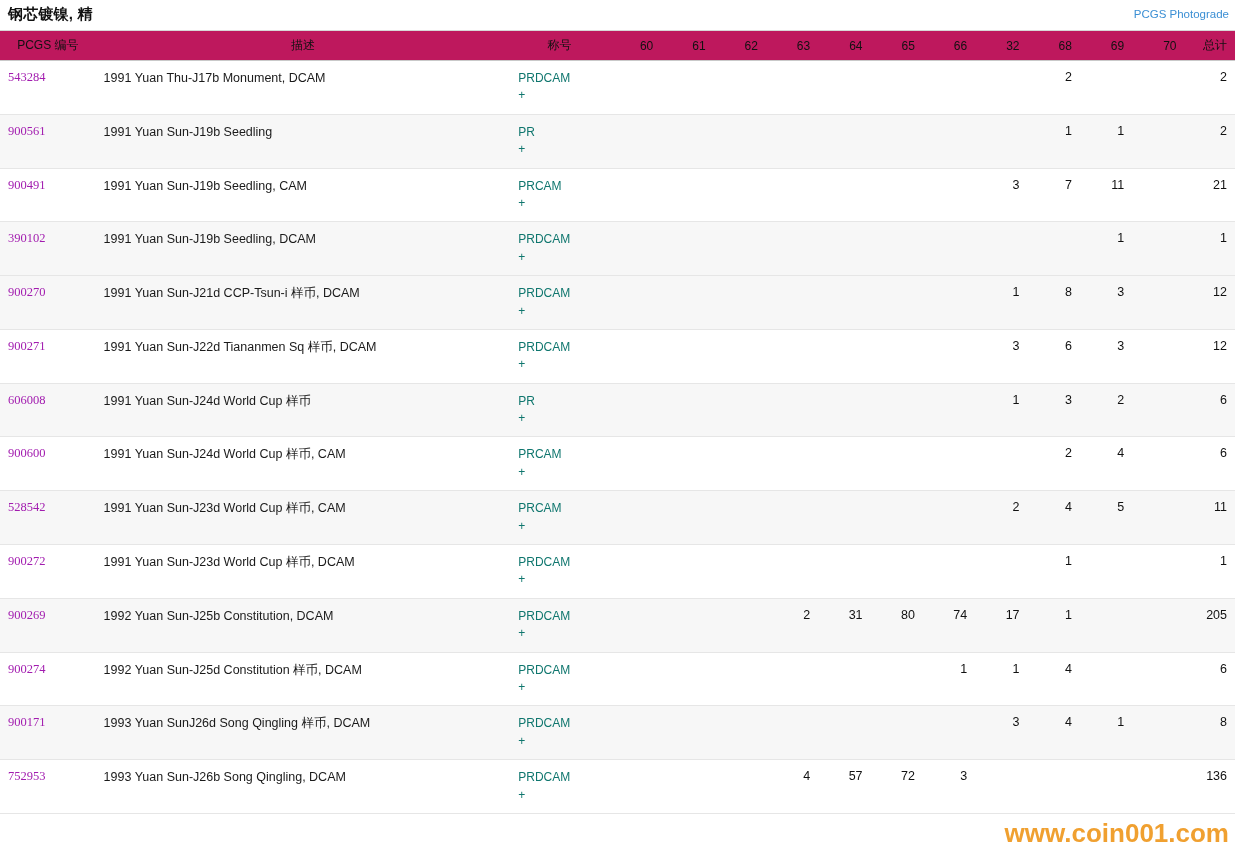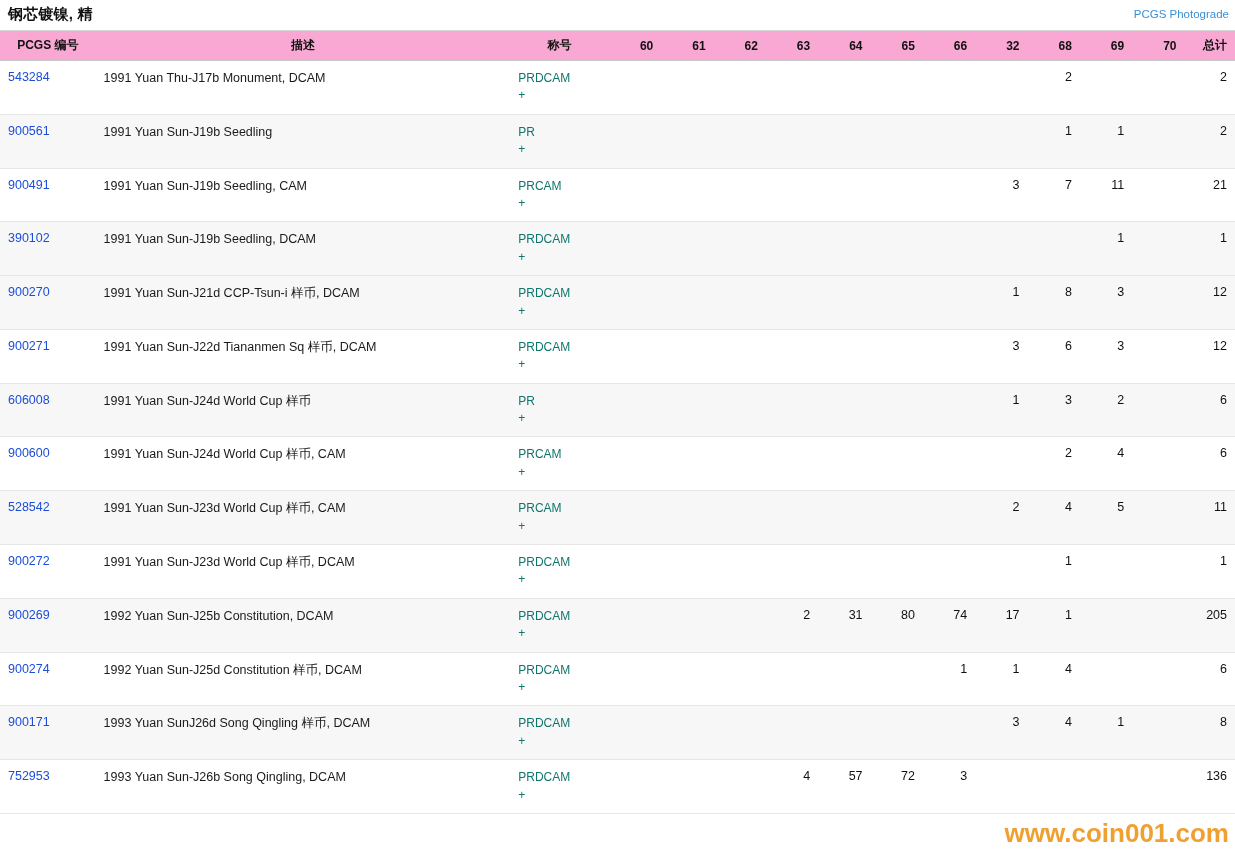--- a/index.html
+++ b/index.html
@@ -38,46 +38,47 @@
     text-decoration: none;
   }
   table.grade-table {
     width: 1235px;
     border-collapse: collapse;
     table-layout: fixed;
     font-size: 12px;
   }
   table.grade-table th {
     font-size: 12px;
-    font-weight: bold;
+    font-weight: normal;
     color: #111;
     border-top: 1px solid #d7d7d7;
     border-bottom: 1px solid #c9c9c9;
     padding: 6px 8px;
-    background: #f9a8d4;
+    background: #be185d;
     vertical-align: middle;
     white-space: nowrap;
   }
   table.grade-table th.num, table.grade-table td.num {
     text-align: right;
   }
   table.grade-table td {
     border-bottom: 1px solid #e6e6e6;
     padding: 9px 8px;
     vertical-align: top;
     height: 50px;
   }
   tr.row-even td { background: #ffffff; }
   tr.row-odd td { background: #f7f7f7; }
 
   td.cert { }
   td.cert a {
-    color: #1d4ed8;
+    color: #a21caf;
     text-decoration: none;
     font-size: 12.5px;
+    font-family: Liberation Serif, serif;
   }
   td.desc {
     color: #1a1a1a;
     font-size: 12.5px;
     line-height: 1.35;
   }
   td.desig {
     color: #0f766e;
     font-size: 12px;
     line-height: 1.45;

